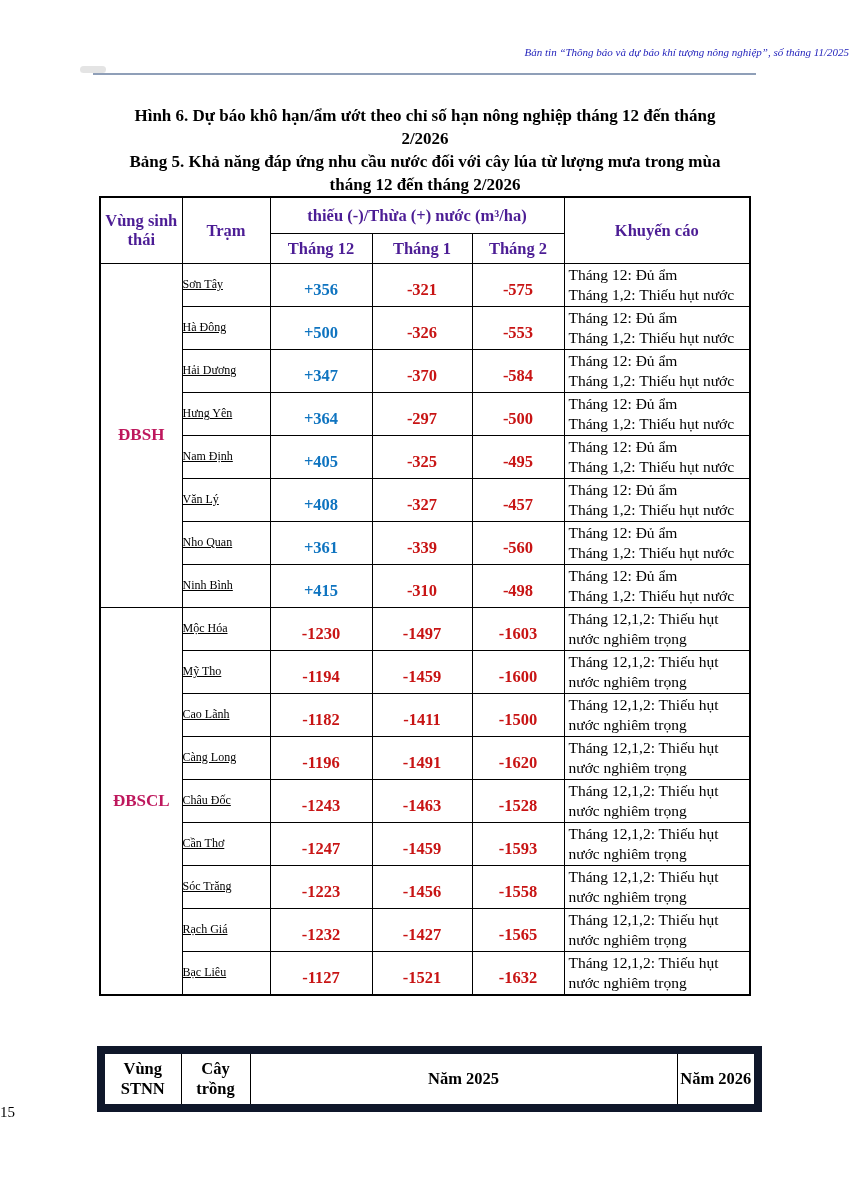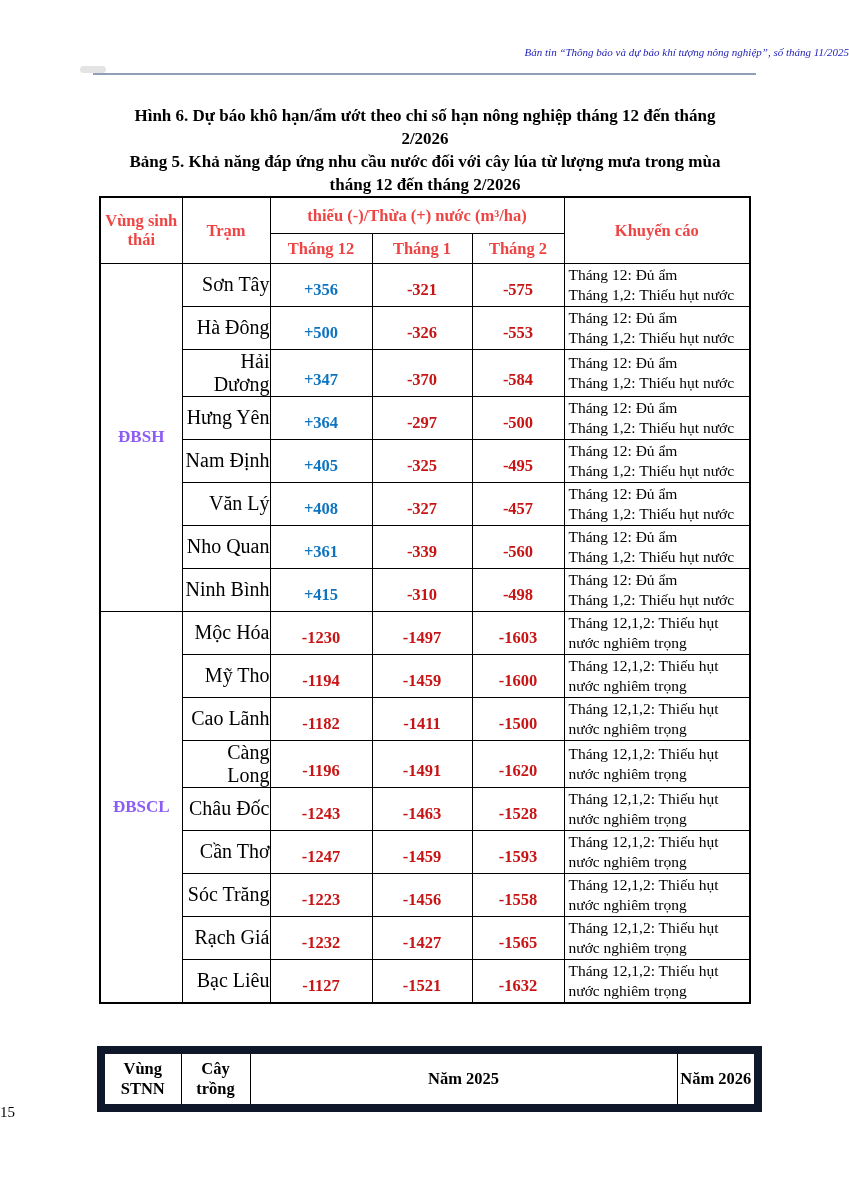--- a/index.html
+++ b/index.html
@@ -35,33 +35,33 @@
   .captions p{margin:0;}
   .cap-line{display:block;}
   
   .t5{
     position:absolute;top:196px;left:99px;
     border-collapse:collapse;table-layout:fixed;
     border:2px solid #000;
   }
   .t5 th,.t5 td{border:1px solid #000;padding:0;overflow:hidden;}
   .t5 th{
-    color:#ef4444;font-weight:bold;font-size:16.5px;
+    color:#4c1d95;font-weight:bold;font-size:16.5px;
     text-align:center;vertical-align:middle;line-height:19px;
   }
   .t5 .hrow1{height:36px;}
   .t5 .hrow2{height:30px;}
   .t5 tr.drow{height:42px;}
   .t5 tr.drow2{height:43px;}
   .t5 td.region{
-    color:#8b5cf6;font-weight:bold;font-size:17px;
+    color:#be185d;font-weight:bold;font-size:17px;
     text-align:center;vertical-align:middle;
   }
   .t5 td.station{
-    text-align:right;vertical-align:middle;font-size:20px;
+    text-align:left;vertical-align:middle;font-size:12px;text-decoration:underline;
   }
   .t5 td.num{
     text-align:center;vertical-align:bottom;
     font-weight:bold;font-size:16.5px;
     padding-bottom:6px;
   }
   .t5 td.num.pos{color:#0f74c0;}
   .t5 td.num.neg{color:#c81414;text-align:center;}
   .t5 td.advice{
     font-size:15.5px;line-height:20px;

